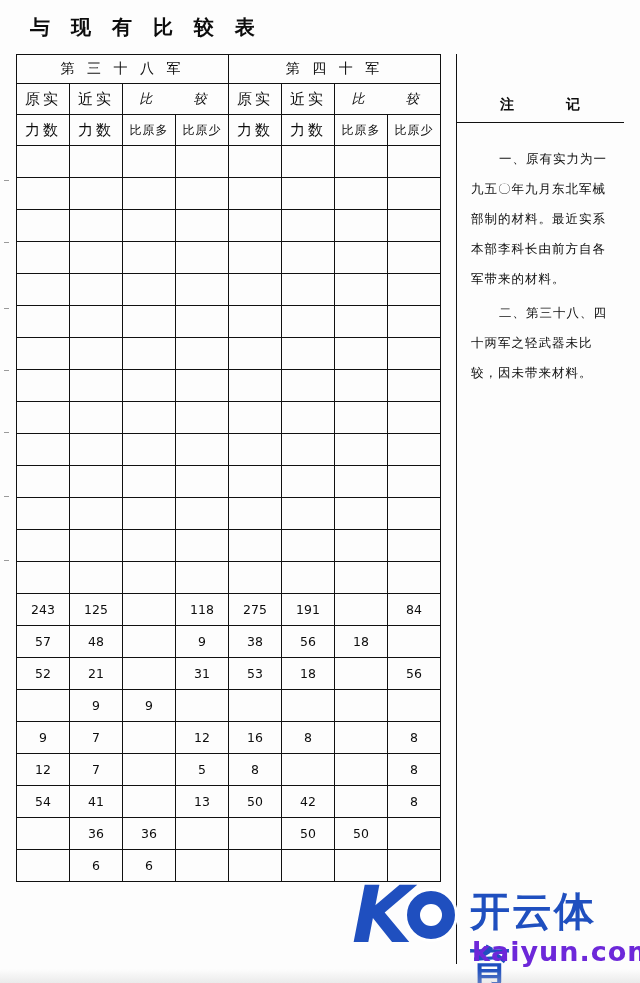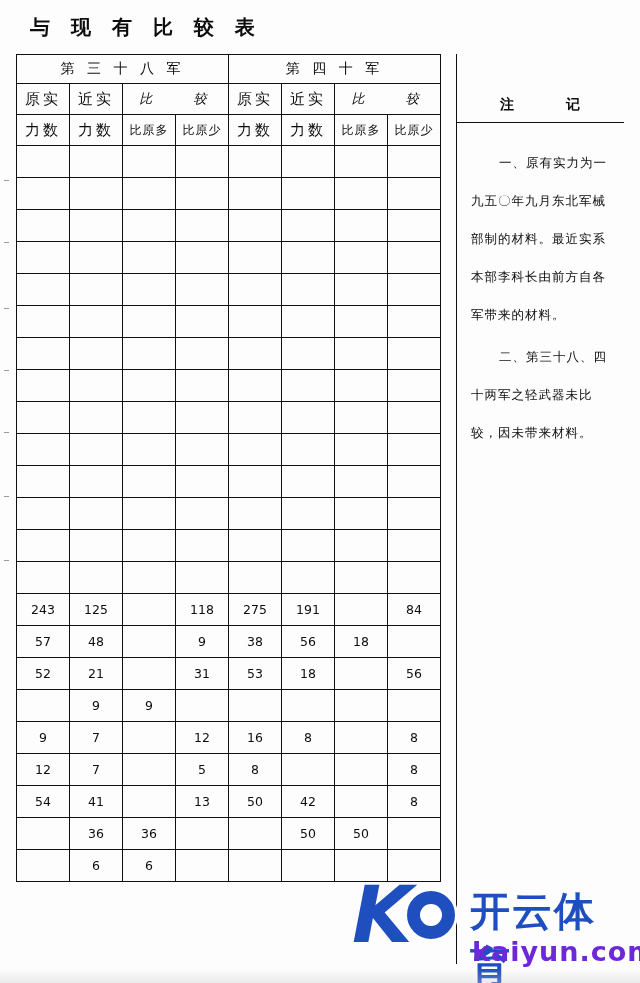--- a/index.html
+++ b/index.html
@@ -119,21 +119,21 @@
     width: 167px;
     border-top: 1px solid #111;
   }
   .note-body {
     position: absolute;
     left: 14px;
     top: 90px;
     width: 148px;
     font-family: "DejaVu Sans", sans-serif;
     font-size: 12.5px;
-    line-height: 38px;
+    line-height: 30px;
     letter-spacing: 1px;
   }
   .note-body p {
     margin: 0 0 4px 0;
     text-indent: 28px;
   }
 
   
   .margin-ticks {
     position: absolute;

